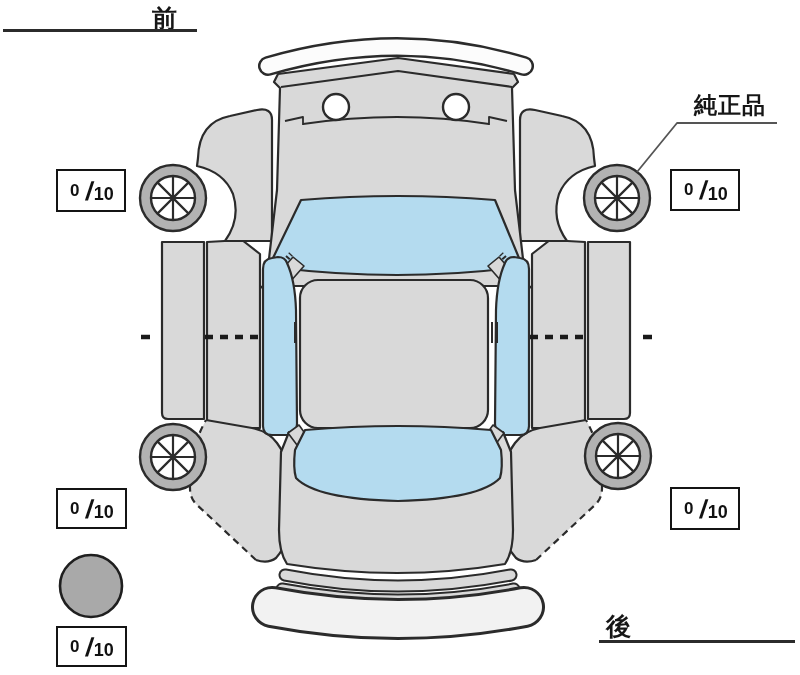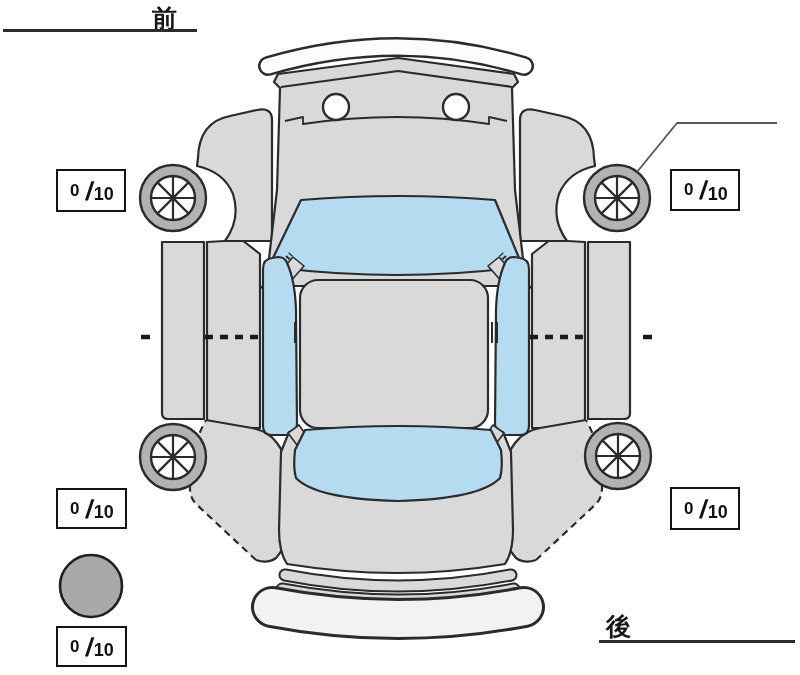--- a/index.html
+++ b/index.html
@@ -141,20 +141,21 @@
       <path fill="none" stroke="#555555" stroke-width="1.8" d="M777,123 L677,123 L637,172"></path>
     </g>
   </svg>
 
   <span class="lbl front-lbl">前</span>
   <div class="u-line u-front"></div>
 
   <span class="lbl rear-lbl">後</span>
   <div class="u-line u-rear"></div>
 
+  <span class="lbl genuine-lbl">純正品</span>
 
   <div class="tread-box box-fl">
     <span class="val">0</span>
     <span class="slash">/</span>
     <span class="den">10</span>
   </div>
   <div class="tread-box box-fr">
     <span class="val">0</span>
     <span class="slash">/</span>
     <span class="den">10</span>

